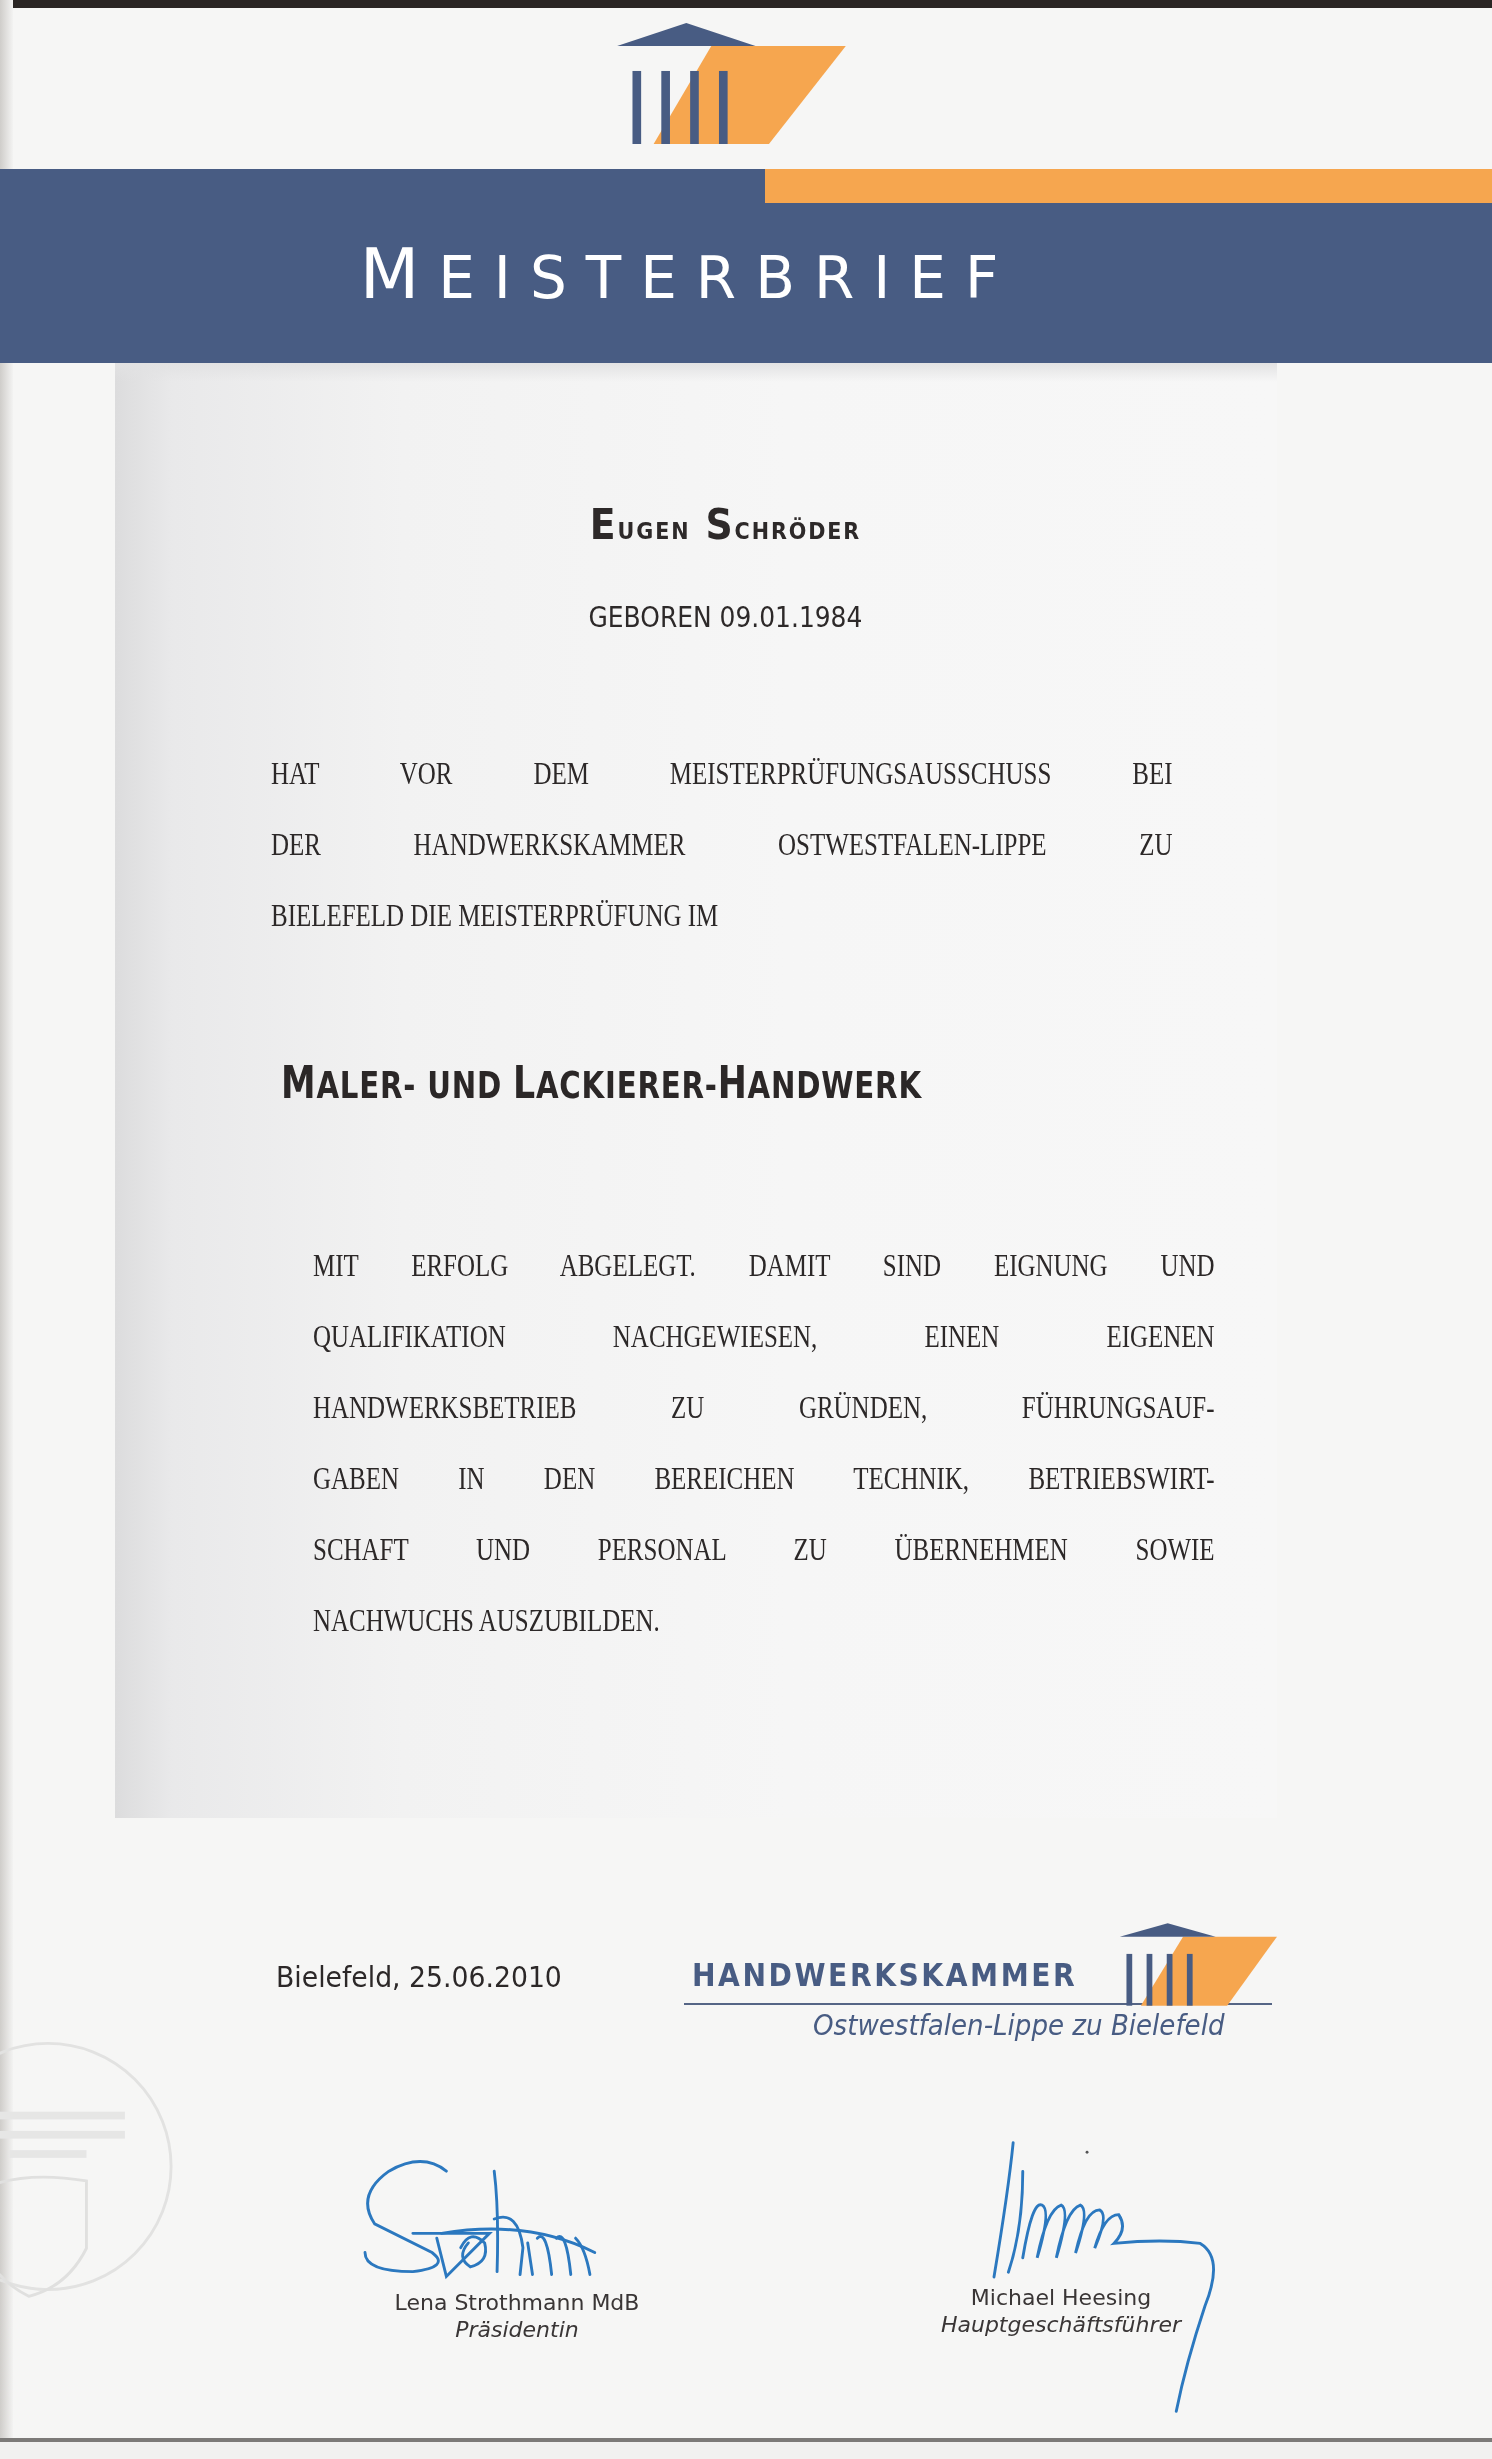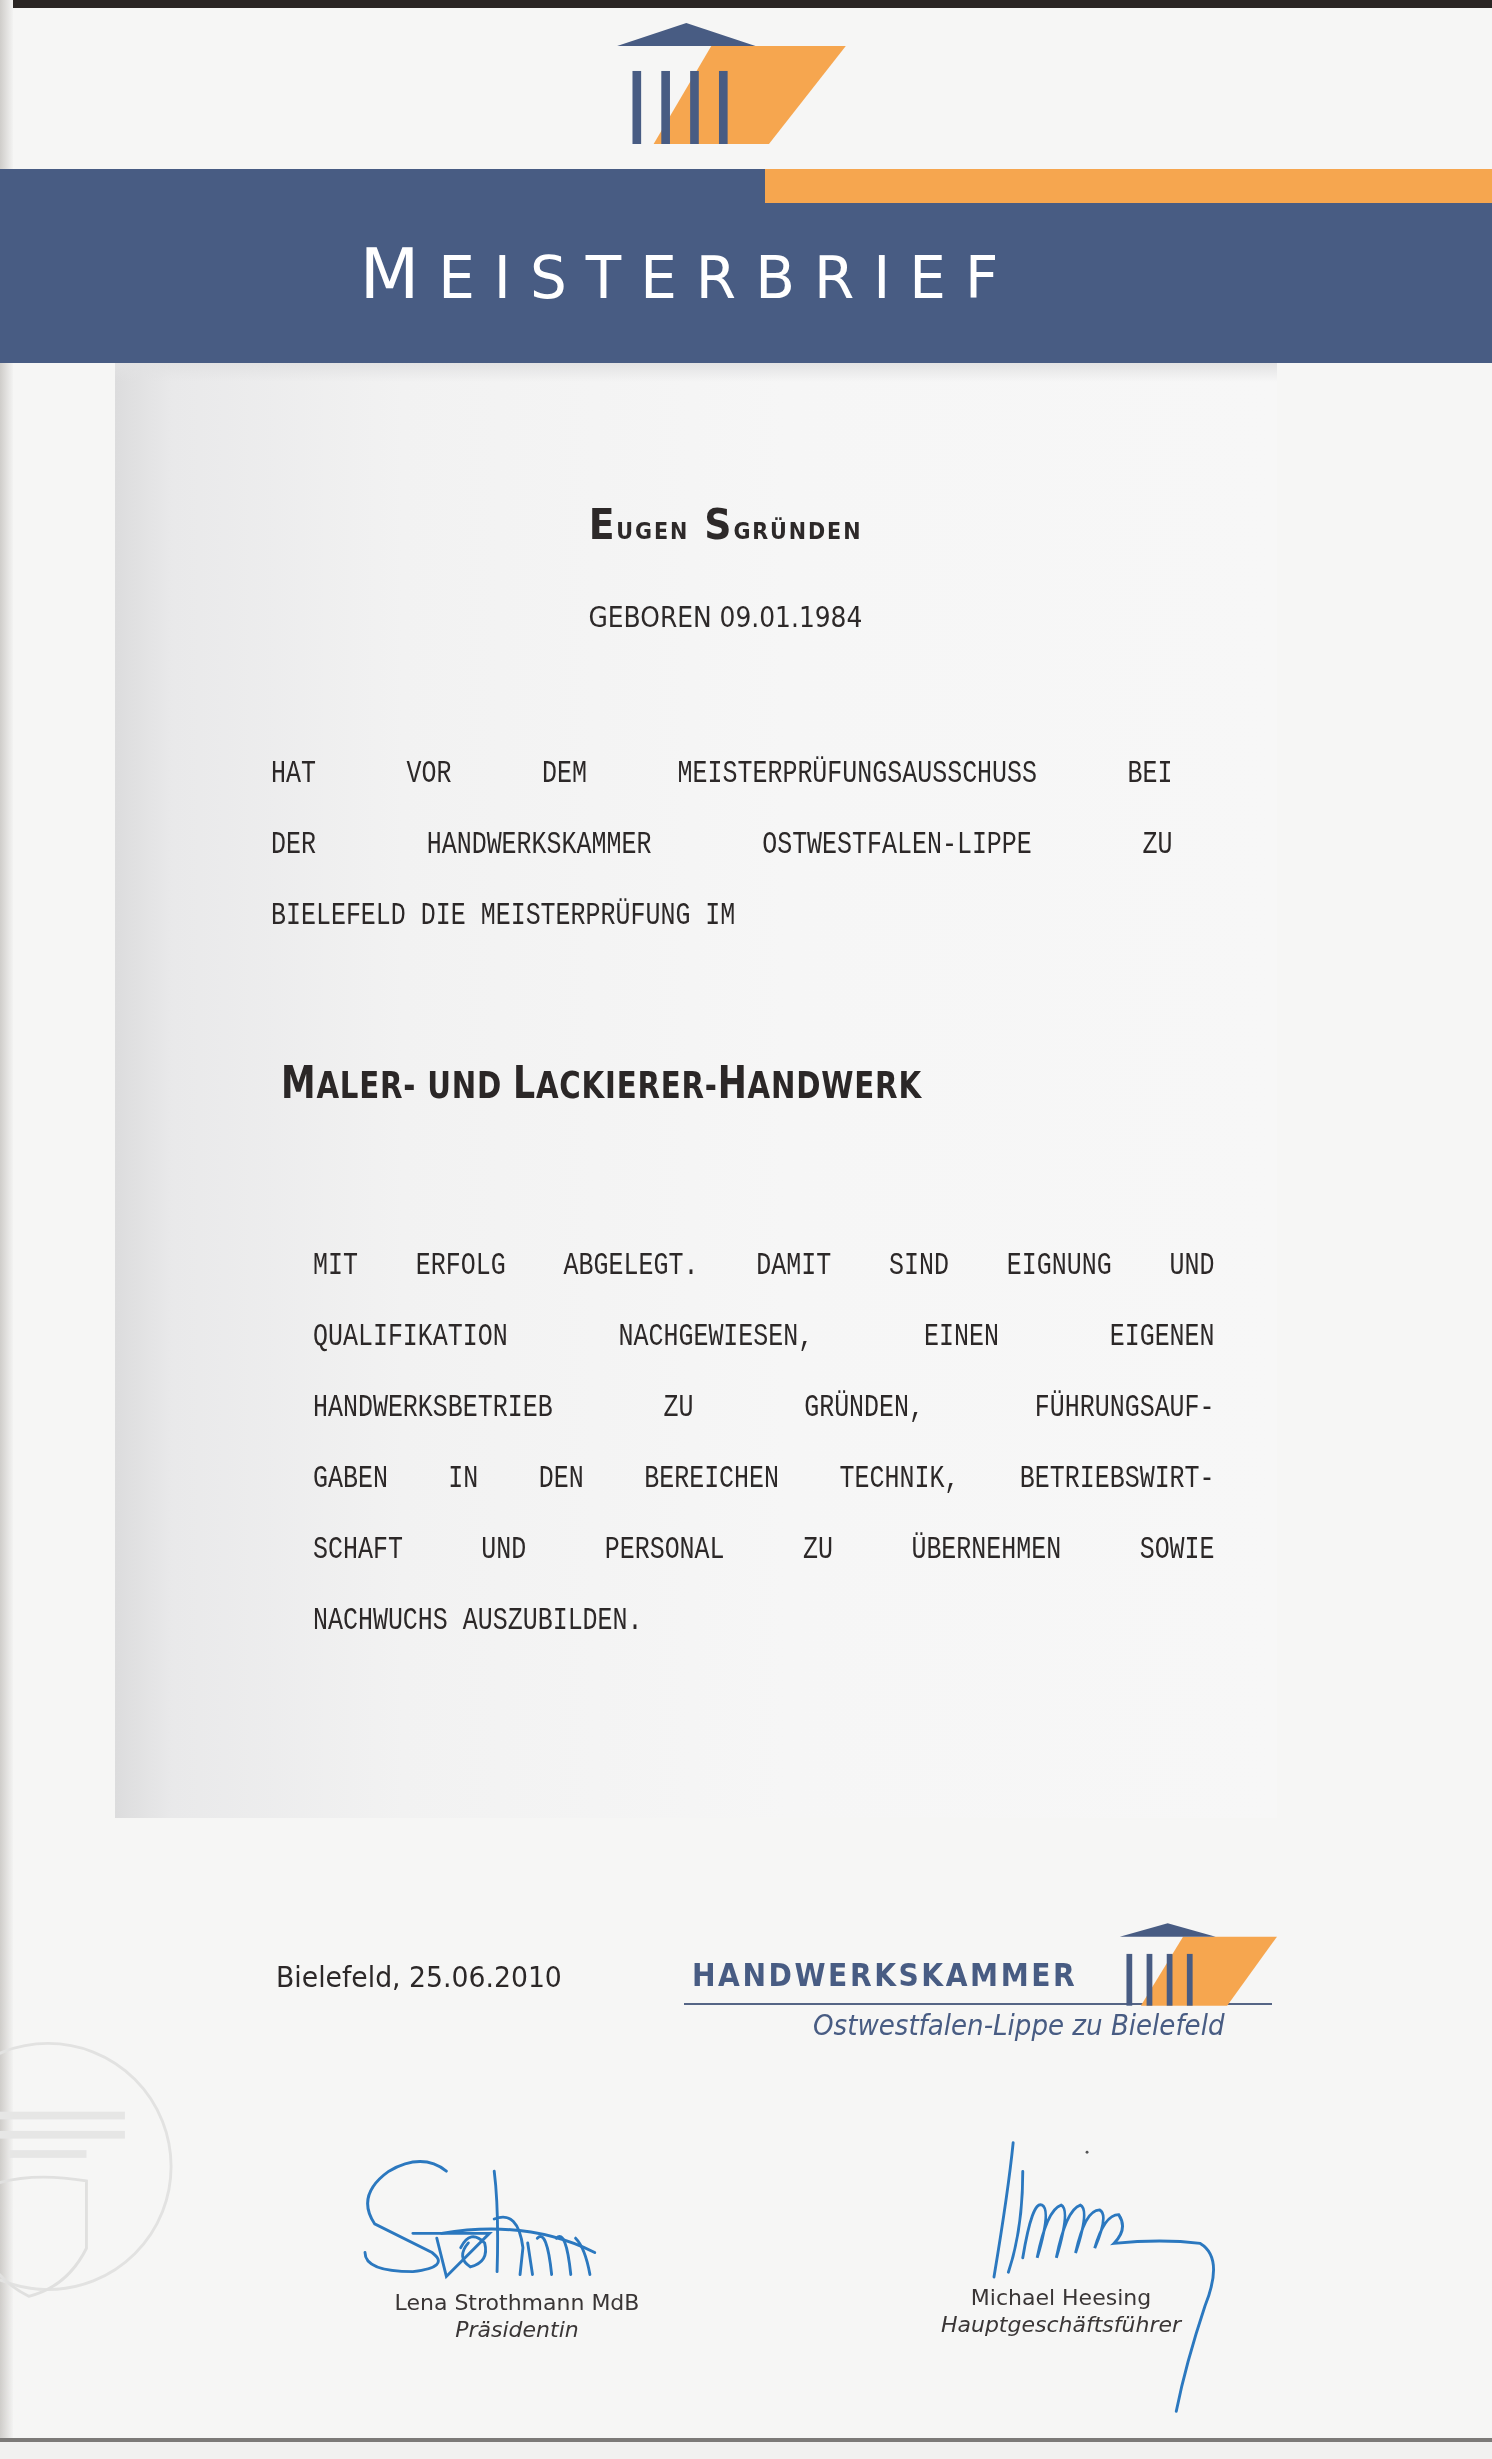--- a/index.html
+++ b/index.html
@@ -41,21 +41,21 @@
   }
   .name .sc { font-size: 23px; }
   .born {
     position: absolute; left: 0; top: 600px; width: 1451px; text-align: center;
     font-family: "DejaVu Sans", sans-serif; font-size: 29px; color: #2d2929;
     transform: scaleX(0.86); transform-origin: 725px 0;
   }
 
   .para {
     position: absolute; left: 271px; width: 903px;
-    font-family: Liberation Mono, monospace; font-size: 32px; color: #2c2828;
+    font-family: Liberation Serif, serif; font-size: 32px; color: #2c2828;
   }
   .para .line {
     display: block; white-space: nowrap; height: 71px; line-height: 71px;
     transform: scaleX(0.78); transform-origin: 0 0;
   }
   .para .line.justify { text-align: justify; text-align-last: justify; width: 128%; }
 
   .p1 { top: 738px; }
   .trade {
     position: absolute; left: 281px; top: 1057px; width: 922px;
@@ -109,21 +109,21 @@
   <rect x="108" y="52" width="9" height="76" fill="#485c83"></rect>
 </svg>
 
 <div class="banner"></div>
 <div class="banner-orange"></div>
 <div class="banner-title"><span>M</span><span class="small">EISTERBRIEF</span></div>
 
 <div class="panel"></div>
 <div class="panel-topfade"></div>
 
-<div class="name"><span>E</span><span class="sc">UGEN</span> <span>S</span><span class="sc">GRÜNDEN</span></div>
+<div class="name"><span>E</span><span class="sc">UGEN</span> <span>S</span><span class="sc">CHRÖDER</span></div>
 <div class="born">GEBOREN 09.01.1984</div>
 
 <div class="para p1">
   <span class="line justify">HAT VOR DEM  MEISTERPRÜFUNGSAUSSCHUSS  BEI</span>
   <span class="line justify">DER HANDWERKSKAMMER  OSTWESTFALEN-LIPPE ZU</span>
   <span class="line">BIELEFELD DIE MEISTERPRÜFUNG IM</span>
 </div>
 
 <div class="trade"><span>M</span><span class="sc">ALER- UND </span><span>L</span><span class="sc">ACKIERER-</span><span>H</span><span class="sc">ANDWERK</span></div>
 

